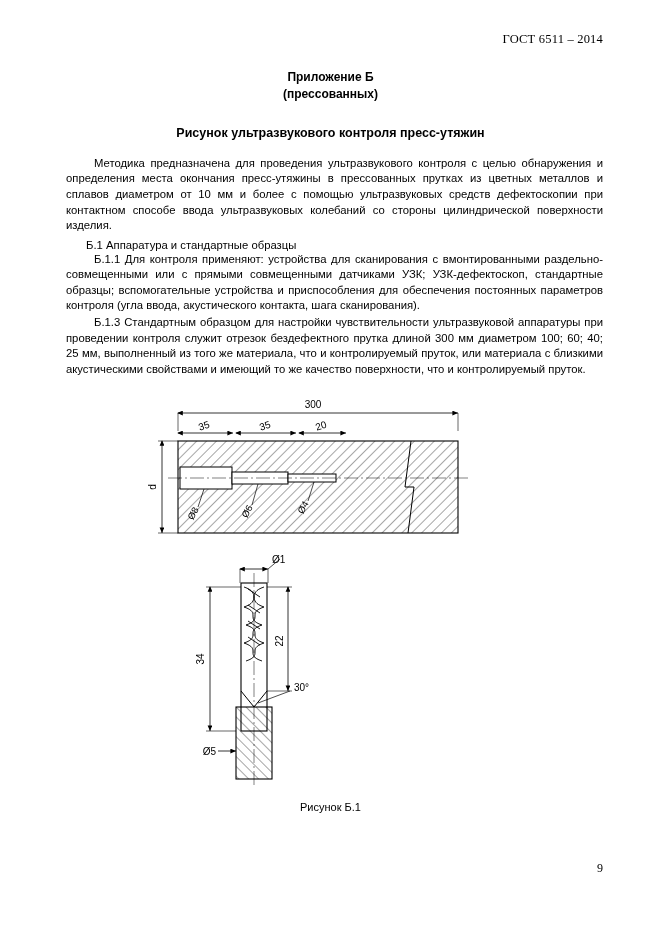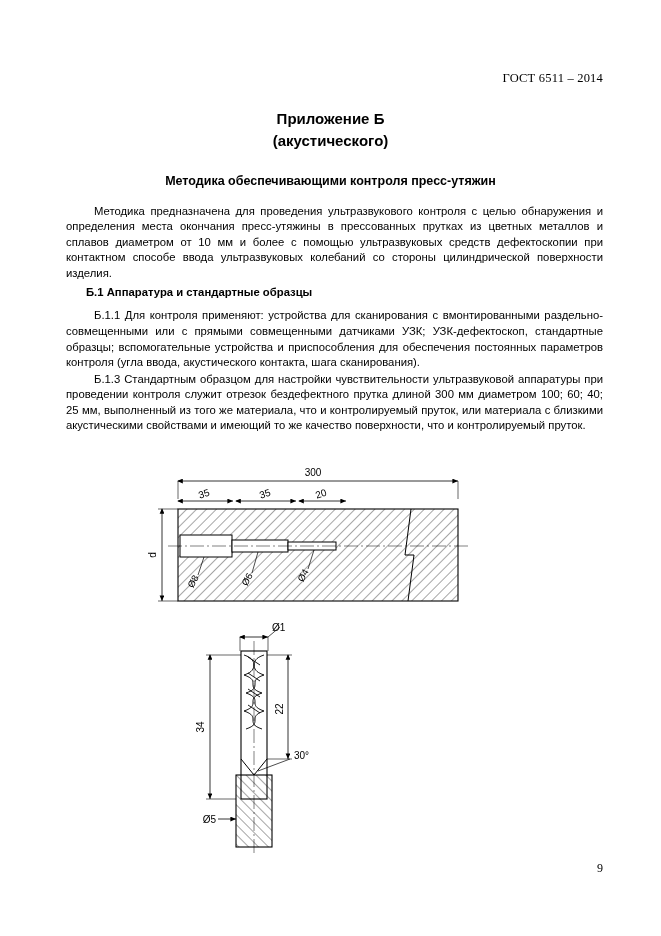--- a/index.html
+++ b/index.html
@@ -19,27 +19,27 @@
     position: relative;
     width: 661px;
     height: 936px;
     box-sizing: border-box;
     padding: 0 58px;
   }
   .header {
     text-align: right;
     font-size: 12.5px;
     letter-spacing: 0.2px;
-    padding-top: 71px;
+    padding-top: 32px;
     font-family: "Liberation Serif", serif;
   }
   .appendix-block {
     text-align: center;
     margin-top: 22px;
-    font-size: 15px;
+    font-size: 12px;
     font-weight: bold;
     line-height: 1.45;
   }
   .title {
     text-align: center;
     font-size: 12.5px;
     font-weight: bold;
     margin-top: 22px;
     margin-bottom: 16px;
   }
@@ -49,27 +49,27 @@
     text-align: justify;
     margin: 0 0 0 8px;
     text-indent: 28px;
     hyphens: auto;
   }
   p.body-text + p.body-text {
     margin-top: 1px;
   }
   .section-head {
     font-size: 11.3px;
-    font-weight: bold;
+    font-weight: normal;
     text-indent: 28px;
     margin-top: 5px;
-    margin-bottom: 10px;
+    margin-bottom: 1px;
   }
   .figure-wrap {
-    margin-top: 25px;
+    margin-top: 14px;
     position: relative;
     height: 400px;
   }
   .fig-caption {
     text-align: center;
     font-size: 11px;
     margin-top: 6px;
   }
   .page-number {
     position: absolute;
@@ -84,24 +84,24 @@
 </style>
 </head>
 <body>
 
 <div class="page">
 
   <div class="header">ГОСТ 6511 – 2014</div>
 
   <div class="appendix-block">
     <div>Приложение Б</div>
-    <div>(акустического)</div>
+    <div>(прессованных)</div>
   </div>
 
-  <div class="title">Методика обеспечивающими контроля пресс-утяжин</div>
+  <div class="title">Рисунок ультразвукового контроля пресс-утяжин</div>
 
   <p class="body-text">Методика предназначена для проведения ультразвукового контроля с целью обнаружения и определения места окончания пресс-утяжины в прессованных прутках из цветных металлов и сплавов диаметром от 10 мм и более с помощью ультразвуковых средств дефектоскопии при контактном способе ввода ультразвуковых колебаний со стороны цилиндрической поверхности изделия.</p>
 
   <div class="section-head">Б.1 Аппаратура и стандартные образцы</div>
 
   <p class="body-text">Б.1.1 Для контроля применяют: устройства для сканирования с вмонтированными раздельно-совмещенными или с прямыми совмещенными датчиками УЗК; УЗК-дефектоскоп, стандартные образцы; вспомогательные устройства и приспособления для обеспечения постоянных параметров контроля (угла ввода, акустического контакта, шага сканирования).</p>
   <p class="body-text">Б.1.3 Стандартным образцом для настройки чувствительности ультразвуковой аппаратуры при проведении контроля служит отрезок бездефектного прутка длиной 300 мм диаметром 100; 60; 40; 25 мм, выполненный из того же материала, что и контролируемый пруток, или материала с близкими акустическими свойствами и имеющий то же качество поверхности, что и контролируемый пруток.</p>
 
   <div class="figure-wrap">
     <svg width="545" height="400" viewBox="0 0 545 400">
@@ -195,16 +195,17 @@
         <text x="225" y="250" font-size="10" text-anchor="middle" transform="rotate(-90 225 250)">22</text>
 
         <line x1="200" y1="312" x2="232" y2="300" stroke="#000" stroke-width="0.7"></line>
         <text x="236" y="300" font-size="10" text-anchor="start">30°</text>
 
         <line x1="160" y1="360" x2="178" y2="360" stroke="#000" stroke-width="0.8" marker-end="url(#arrS)"></line>
         <text x="158" y="364" font-size="10" text-anchor="end">Ø5</text>
       </g>
     </svg>
 
+    <div class="fig-caption">Рисунок Б.1</div>
   </div>
 
   <div class="page-number">9</div>
 </div>
 
 </body></html>

